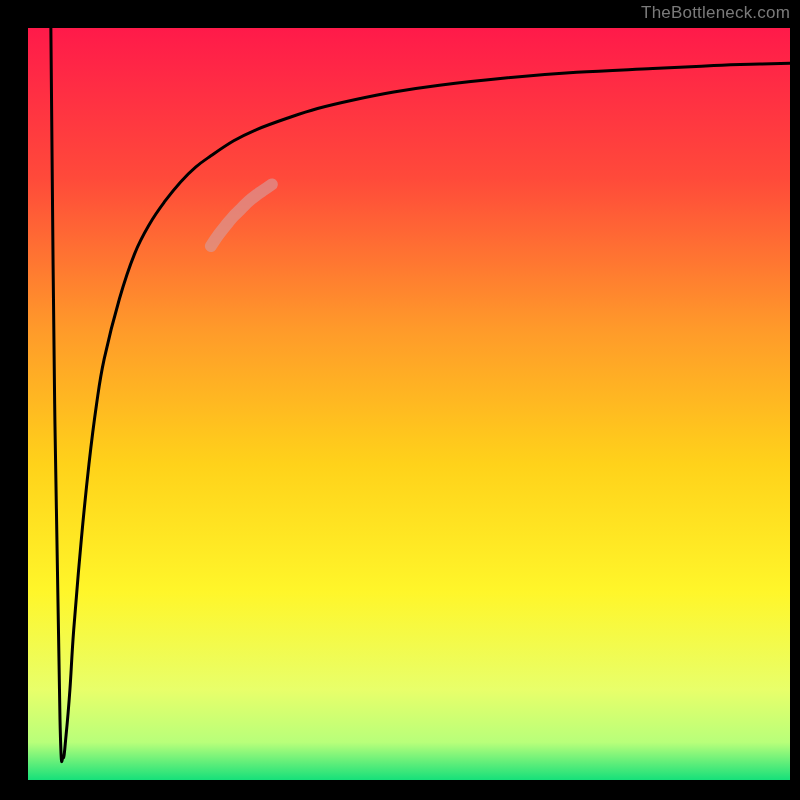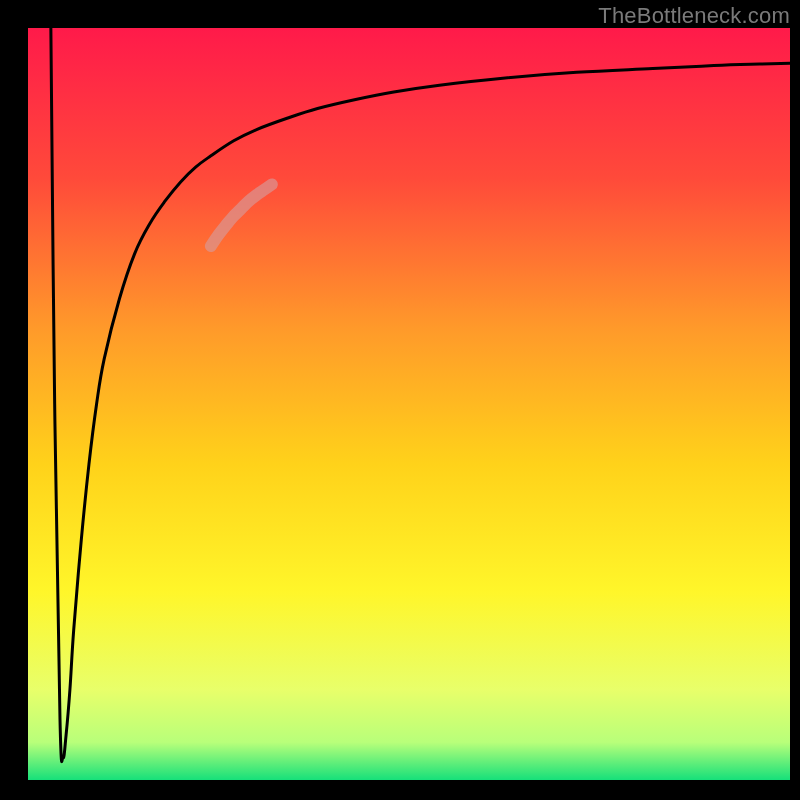--- a/index.html
+++ b/index.html
@@ -13,21 +13,21 @@
   }
   .chart-container {
     position: relative;
     width: 800px;
     height: 800px;
   }
   .watermark {
     position: absolute;
     top: 3px;
     right: 10px;
-    font-size: 22px;
+    font-size: 17px;
     color: #7a7a7a;
     letter-spacing: 0.2px;
     z-index: 20;
     user-select: none;
   }
   svg {
     display: block;
   }
 </style>
 </head>

